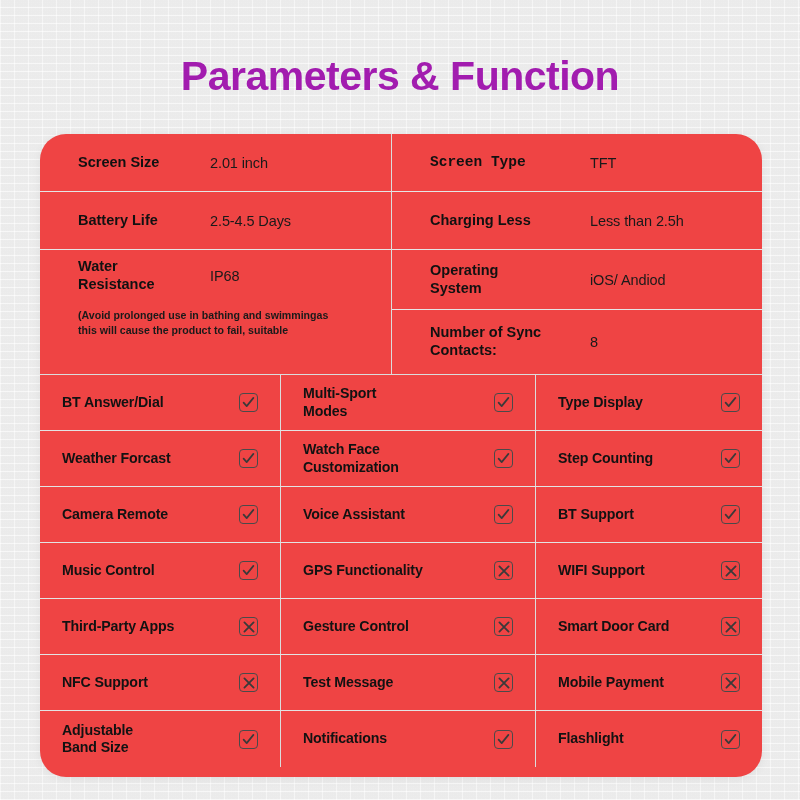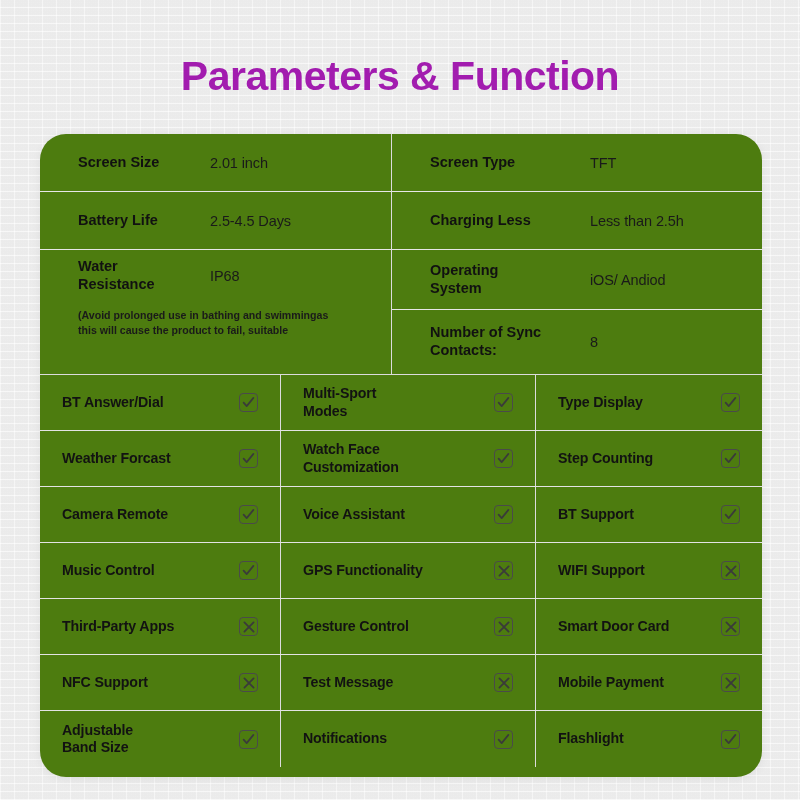--- a/index.html
+++ b/index.html
@@ -28,21 +28,21 @@
     padding-top: 56px;
     line-height: 1;
   }
 
   #card {
     position: absolute;
     left: 40px;
     top: 134px;
     width: 722px;
     height: 643px;
-    background: #4d7c0f;
+    background: #ef4444;
     border-radius: 26px;
     overflow: hidden;
     box-shadow: 0 2px 10px rgba(0,0,0,0.06);
   }
 
   
   #spec-section {
     display: flex;
     height: 240px;
     width: 100%;
@@ -102,21 +102,21 @@
     color: #1a1a1a;
     line-height: 1.46;
   }
 
   
   #spec-col-right .spec-row:nth-child(1) { height: 58px; }
   #spec-col-right .spec-row:nth-child(2) { height: 58px; }
   #spec-col-right .spec-row:nth-child(3) { height: 60px; }
   #spec-col-right .spec-row:nth-child(4) { height: 64px; border-bottom: none; }
 
-  #row-screen-type .spec-label { width: 160px; }
+  #row-screen-type .spec-label { width: 160px; font-family: Liberation Mono, monospace; }
   #row-charging-time .spec-label { width: 160px; }
   #row-operating-system .spec-label { width: 160px; }
   #row-sync-contacts .spec-label { width: 160px; }
 
   
   #feature-grid {
     border-top: 1px solid #dcdcdc;
     width: 100%;
   }
 

